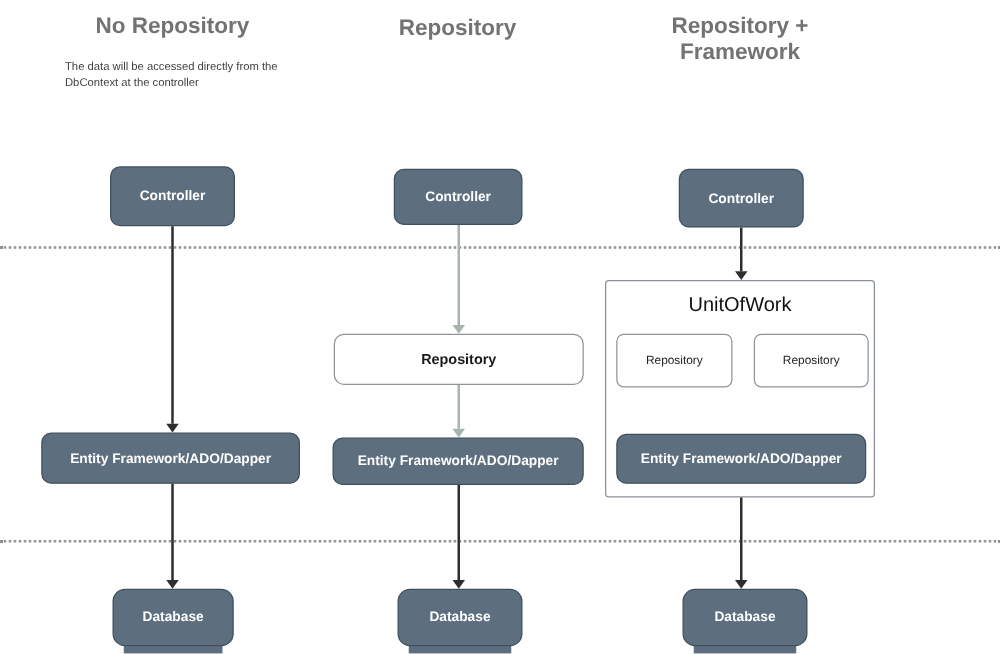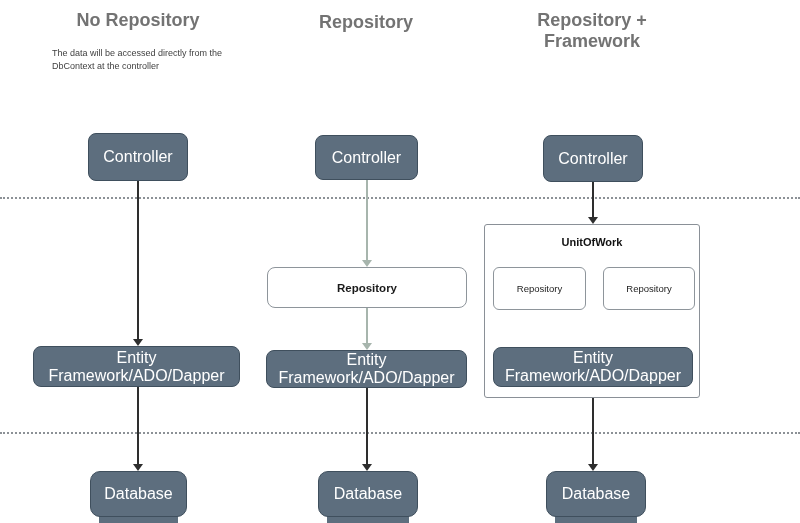--- a/index.html
+++ b/index.html
@@ -19,33 +19,33 @@
     position:absolute;width:172px;margin:0;text-align:left;
     font-size:9px;color:#3f3f3f;line-height:1.45;
   }
   .node{
     position:absolute;display:flex;align-items:center;justify-content:center;
     text-align:center;box-sizing:border-box;
   }
   .dark{
     background:var(--node-fill,#5d6e7e);
     border:1.5px solid var(--node-border,#3f4f5d);
-    border-radius:8px;color:#ffffff;font-weight:400;font-size:16px;
+    border-radius:8px;color:#ffffff;font-weight:700;font-size:11px;
   }
   .light{
     background:#ffffff;border:1px solid #8e959b;border-radius:8px;
     color:#1a1a1a;font-weight:600;font-size:11.5px;
   }
   .uow{
     position:absolute;background:#ffffff;
     border:1.5px solid #8a9097;border-radius:3px;box-sizing:border-box;
   }
   .uow-label{
     position:absolute;left:0;width:100%;top:12px;text-align:center;
-    font-size:11px;font-weight:700;color:#111111;
+    font-size:16px;font-weight:400;color:#111111;
   }
   .mini{
     font-size:9.5px;font-weight:400;color:#222222;border-radius:6px;
   }
   .vline{position:absolute;width:1.5px;}
   .vline.dk{background:var(--dark-arrow,#2e2e2e);}
   .vline.lt{background:var(--light-arrow,#a7b5ad);}
   .ahead{
     position:absolute;width:0;height:0;
     border-left:5px solid transparent;border-right:5px solid transparent;

